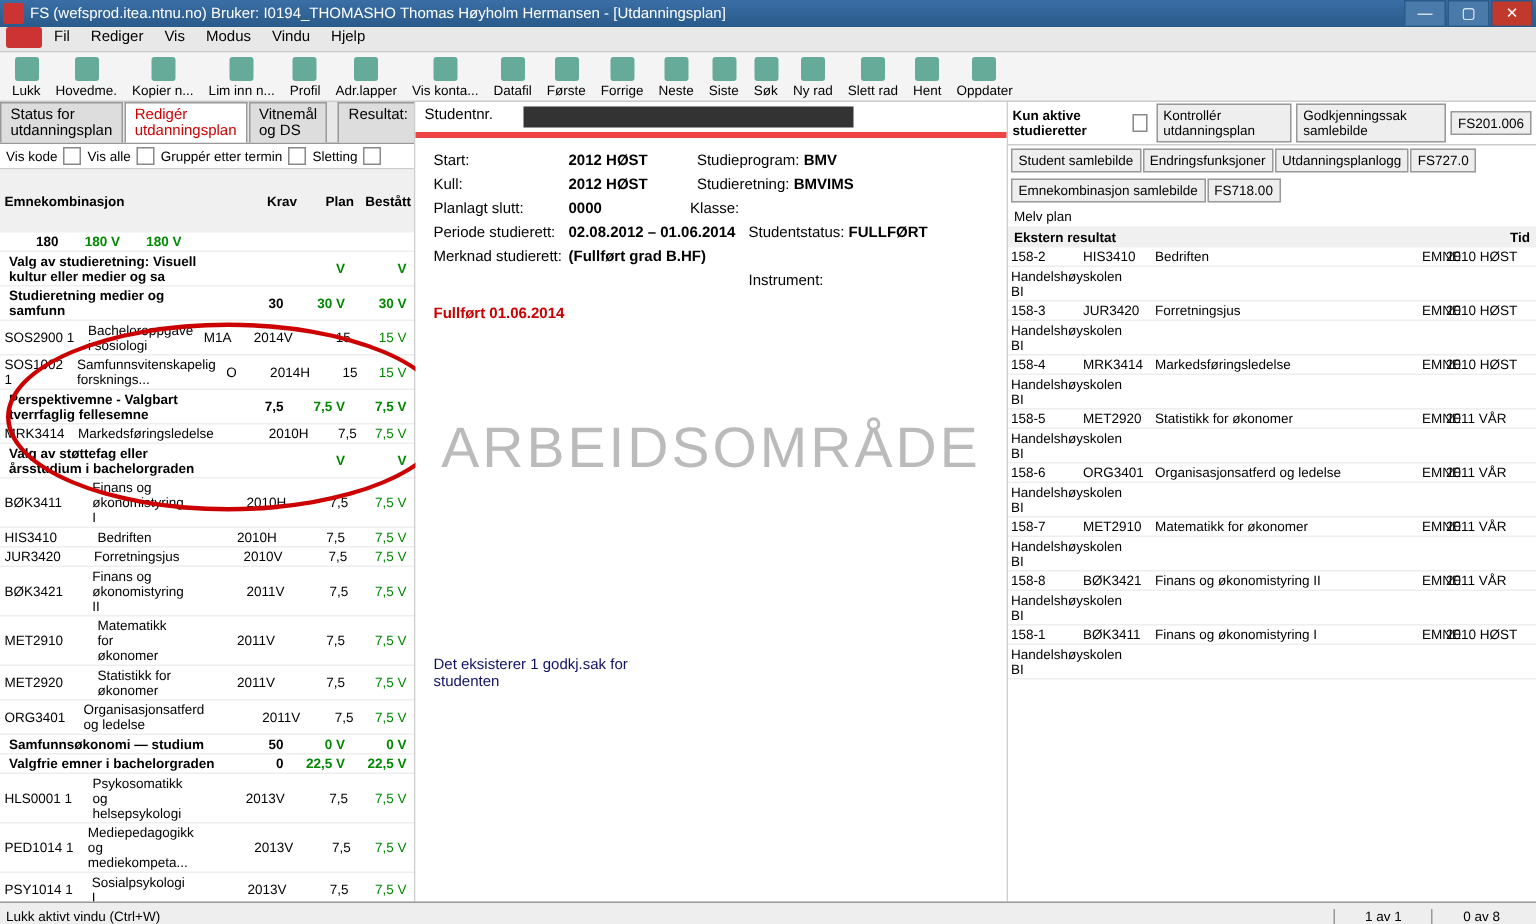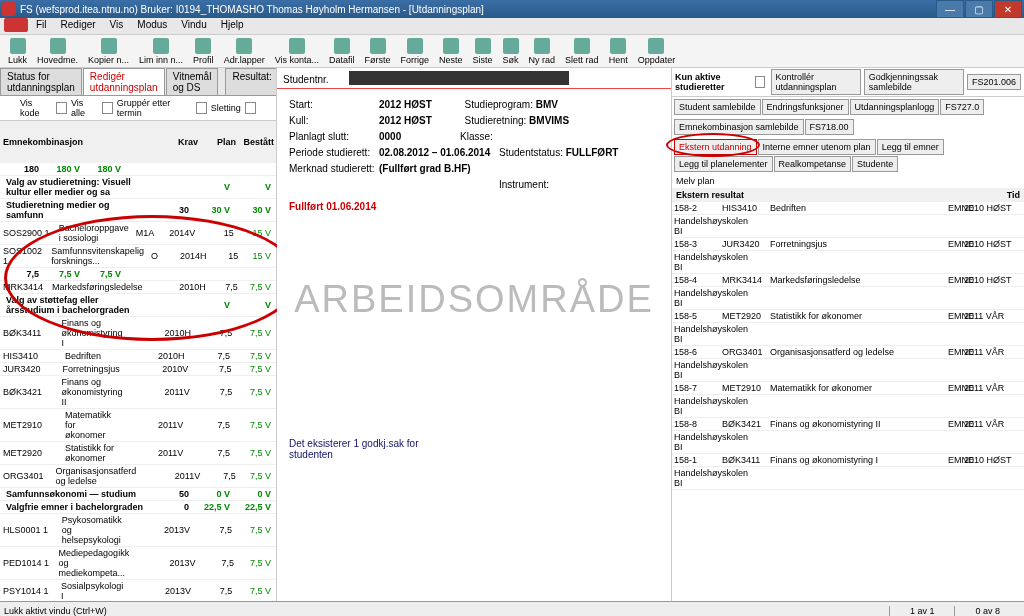--- a/index.html
+++ b/index.html
@@ -15,21 +15,21 @@
 .tbtn{display:flex;flex-direction:column;align-items:center;padding:18px 4px;font-size:9px;cursor:pointer}
 .tbtn .ic{width:16px;height:16px;background:#6a9;border-radius:2px;margin-bottom:1px}
 .main{display:flex;height:535px}
 .left{width:276px;border-right:1px solid #ccc;overflow:hidden;font-size:9px;background:#fff}
 .center{flex:1;position:relative;background:#fff}
 .right{width:352px;border-left:1px solid #ccc;background:#fff;font-size:9px}
 .row{display:flex;align-items:center;gap:3px;padding:1px 3px;border-bottom:1px solid #eee}
 .tabs{display:flex;border-bottom:1px solid #999;font-size:10px;background:#e8e8e8}
 .tab{padding:2px 6px;border:1px solid #999;border-bottom:none;background:#ddd;margin-right:1px}
 .tab.active{background:#fff;color:#c00}
-.filterrow{display:flex;align-items:center;gap:4px;padding:2px 20px;font-size:9px;border-bottom:1px solid #ccc}
+.filterrow{display:flex;align-items:center;gap:4px;padding:2px 4px;font-size:9px;border-bottom:1px solid #ccc}
 .chk{width:10px;height:10px;border:1px solid #888;display:inline-block}
 .hdr{background:#f0f0f0;font-weight:bold;display:flex;padding:16px 0}
 .col-name{flex:1;padding:0 3px}
 .col-sm{width:34px;text-align:right;padding:0 2px}
 .col-code{width:32px;padding:0 1px}
 .bold{font-weight:bold}
 .infobox{padding:8px 12px;font-size:10px;line-height:16px}
 .infobox .lbl{display:inline-block;width:90px}
 .infobox .val{font-weight:bold}
 .watermark{position:absolute;top:210px;left:0;width:100%;text-align:center;font-size:38px;color:#bbb;letter-spacing:2px;pointer-events:none}
@@ -197,20 +197,21 @@
         </div>
         <div class="row">
           <span style="width:56px">SOS1002 1</span>
           <span class="col-name">Samfunnsvitenskapelig forsknings...</span>
           <span class="col-code">O</span>
           <span class="col-code">2014H</span>
           <span class="col-sm">15</span>
           <span class="col-sm green">15 V</span>
         </div>
         <div class="row bold">
+          <span class="col-name">Perspektivemne - Valgbart tverrfaglig fellesemne</span>
           <span class="col-sm">7,5</span>
           <span class="col-sm green">7,5 V</span>
           <span class="col-sm green">7,5 V</span>
         </div>
         <div class="row">
           <span style="width:56px">MRK3414</span>
           <span class="col-name">Markedsføringsledelse</span>
           <span class="col-code"></span>
           <span class="col-code">2010H</span>
           <span class="col-sm">7,5</span>
@@ -319,21 +320,21 @@
           <span class="col-sm">52,5</span>
           <span class="col-sm green">52,5 V</span>
           <span class="col-sm green">52,5 V</span>
         </div>
       </div>
 
   <div class="circ" style="top:215px;left:4px;width:290px;height:120px"></div>
  </div>
 
  <div class="center">
-  <div style="padding:3px 6px;border-bottom:1px solid #ef4444;display:flex;align-items:flex-end;gap:20px">
+  <div style="padding:3px 6px;border-bottom:4px solid #ef4444;display:flex;align-items:flex-start;gap:20px">
    <span>Studentnr.</span>
    <span style="flex:0 0 220px;height:14px;background:#333"></span>
   </div>
   <div class="infobox">
    <div><span class="lbl">Start:</span><span class="val">2012</span> <span class="val">HØST</span>
         <span style="display:inline-block;width:30px"></span><span>Studieprogram:</span> <span class="val">BMV</span></div>
    <div><span class="lbl">Kull:</span><span class="val">2012</span> <span class="val">HØST</span>
         <span style="display:inline-block;width:30px"></span><span>Studieretning:</span> <span class="val">BMVIMS</span></div>
    <div><span class="lbl">Planlagt slutt:</span><span class="val">0000</span>
         <span style="display:inline-block;width:56px"></span><span>Klasse:</span></div>
@@ -359,29 +360,20 @@
   <div class="rbtns">
    <span class="rbtn">Student samlebilde</span>
    <span class="rbtn">Endringsfunksjoner</span>
    <span class="rbtn">Utdanningsplanlogg</span>
    <span class="rbtn">FS727.0</span>
   </div>
   <div class="rbtns">
    <span class="rbtn">Emnekombinasjon samlebilde</span>
    <span class="rbtn">FS718.00</span>
   </div>
-  <div class="rbtns" style="position:relative">
-   <span class="rbtn" style="color:#c00;border-color:#c00">Ekstern utdanning</span>
-   <span class="rbtn">Interne emner utenom plan</span>
-   <span class="rbtn">Legg til emner</span>
-   <span class="rbtn">Legg til planelementer</span>
-   <span class="rbtn">Realkompetanse</span>
-   <span class="rbtn">Studente</span>
-   <div class="circ" style="top:-4px;left:-6px;width:90px;height:20px;border-width:2px"></div>
-  </div>
   <div style="padding:2px 4px;font-weight:normal">Melv plan</div>
   <div class="hdr" style="justify-content:space-between;padding:2px 4px">
    <span>Ekstern resultat</span>
    <span>Tid</span>
   </div>
   <div class="rtable" id="rtable">
         <div class="r">
           <span class="c1">158-2</span>
           <span class="c2">HIS3410</span>
           <span class="c3">Bedriften</span>

